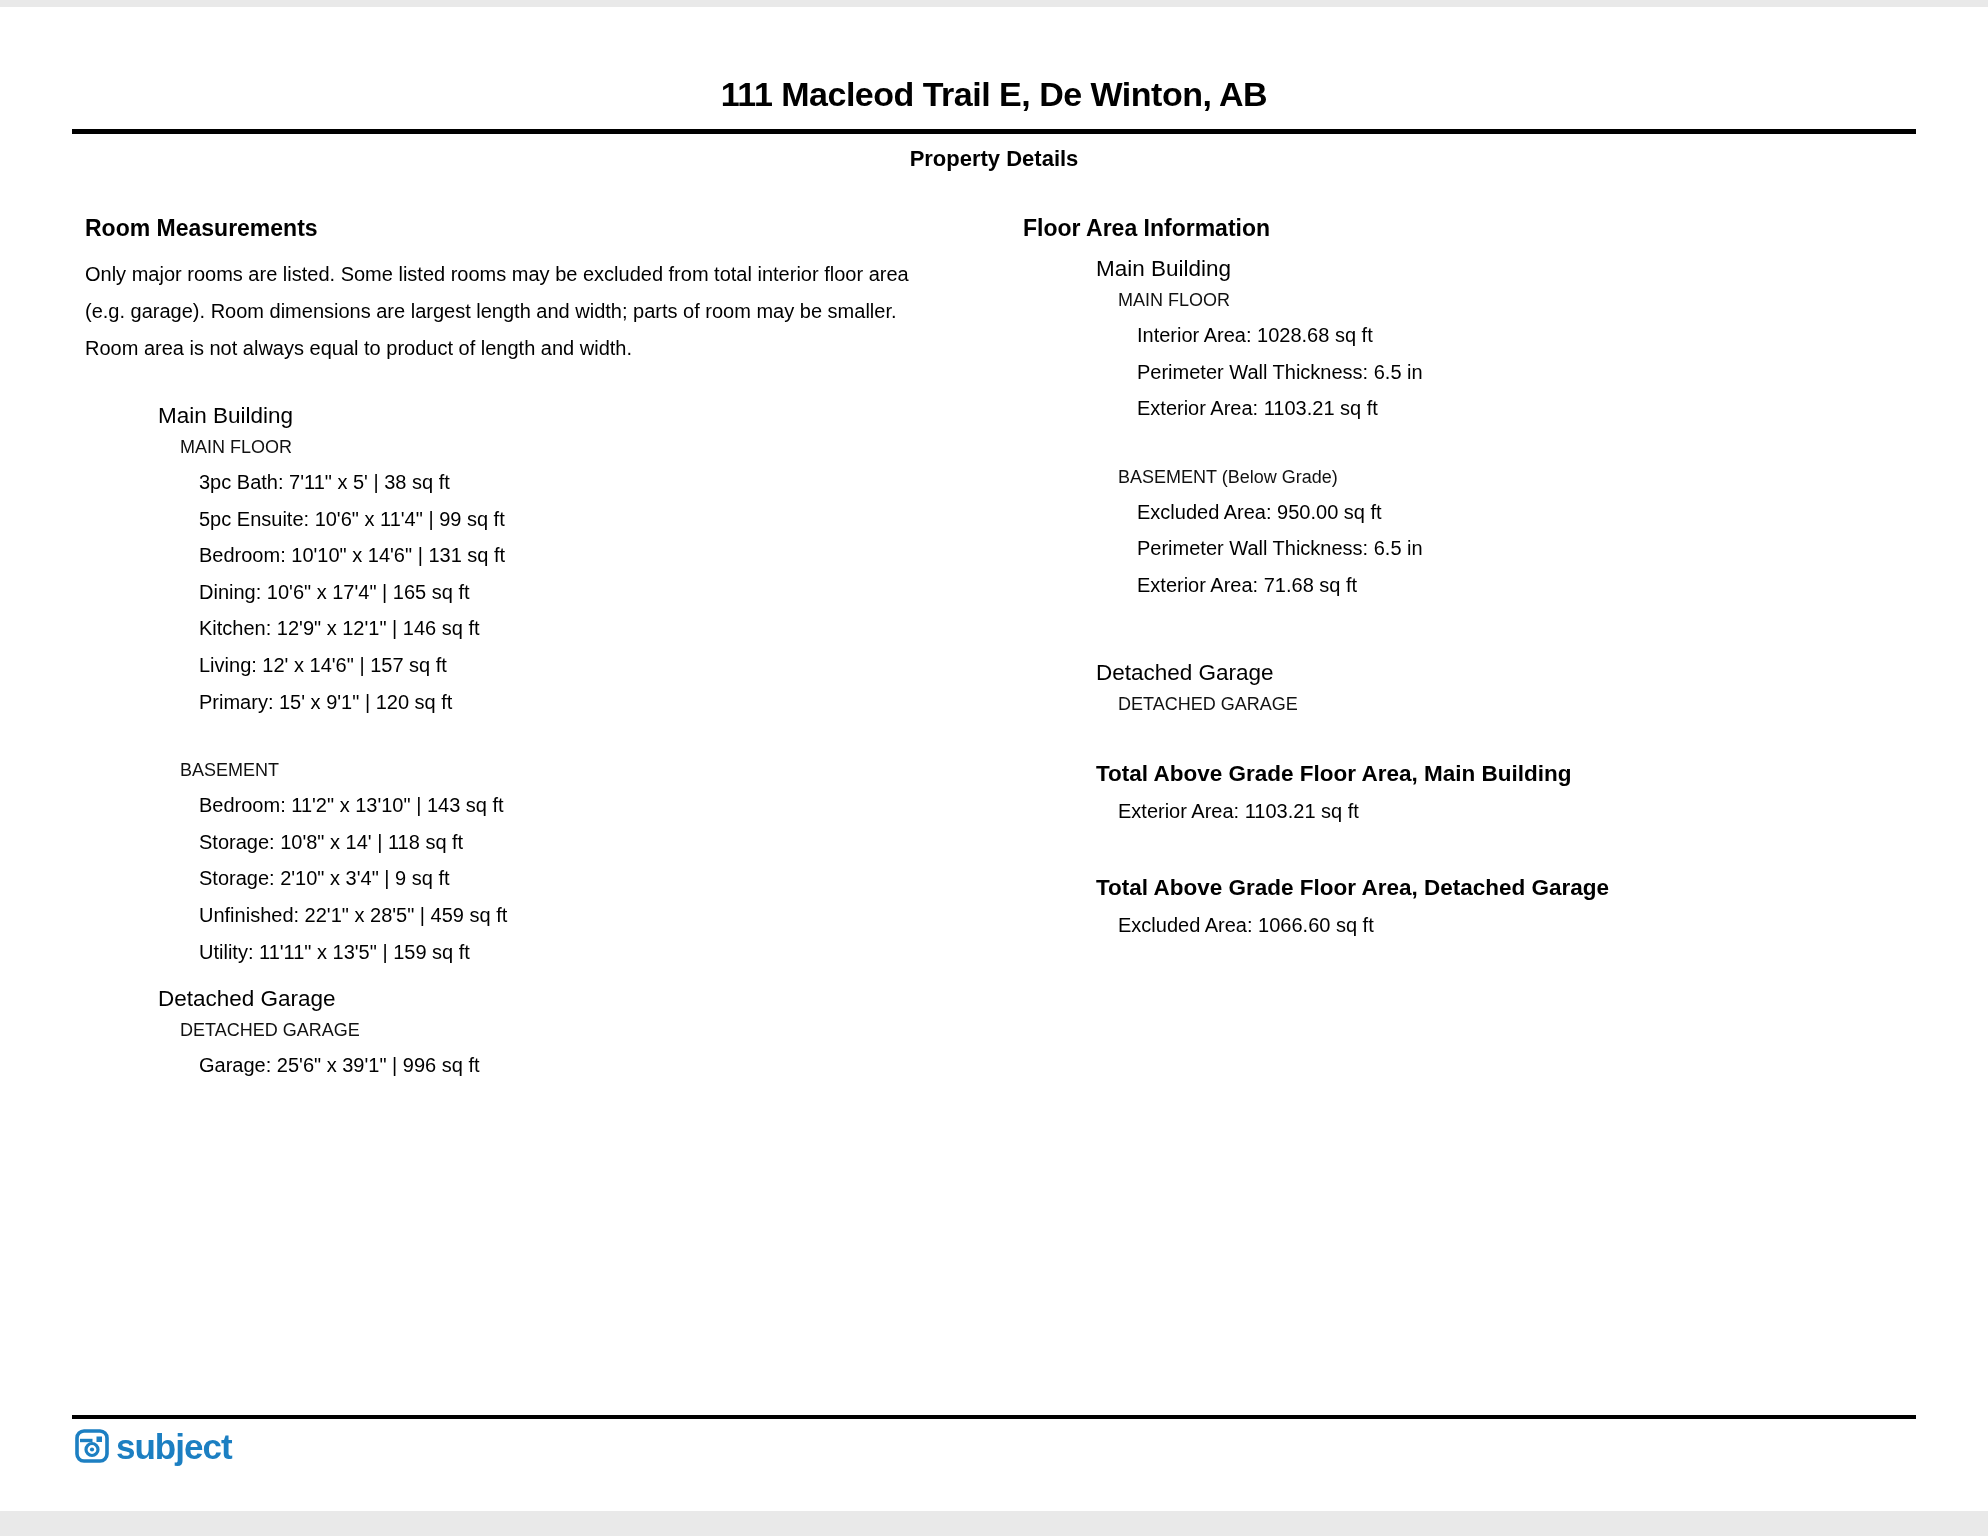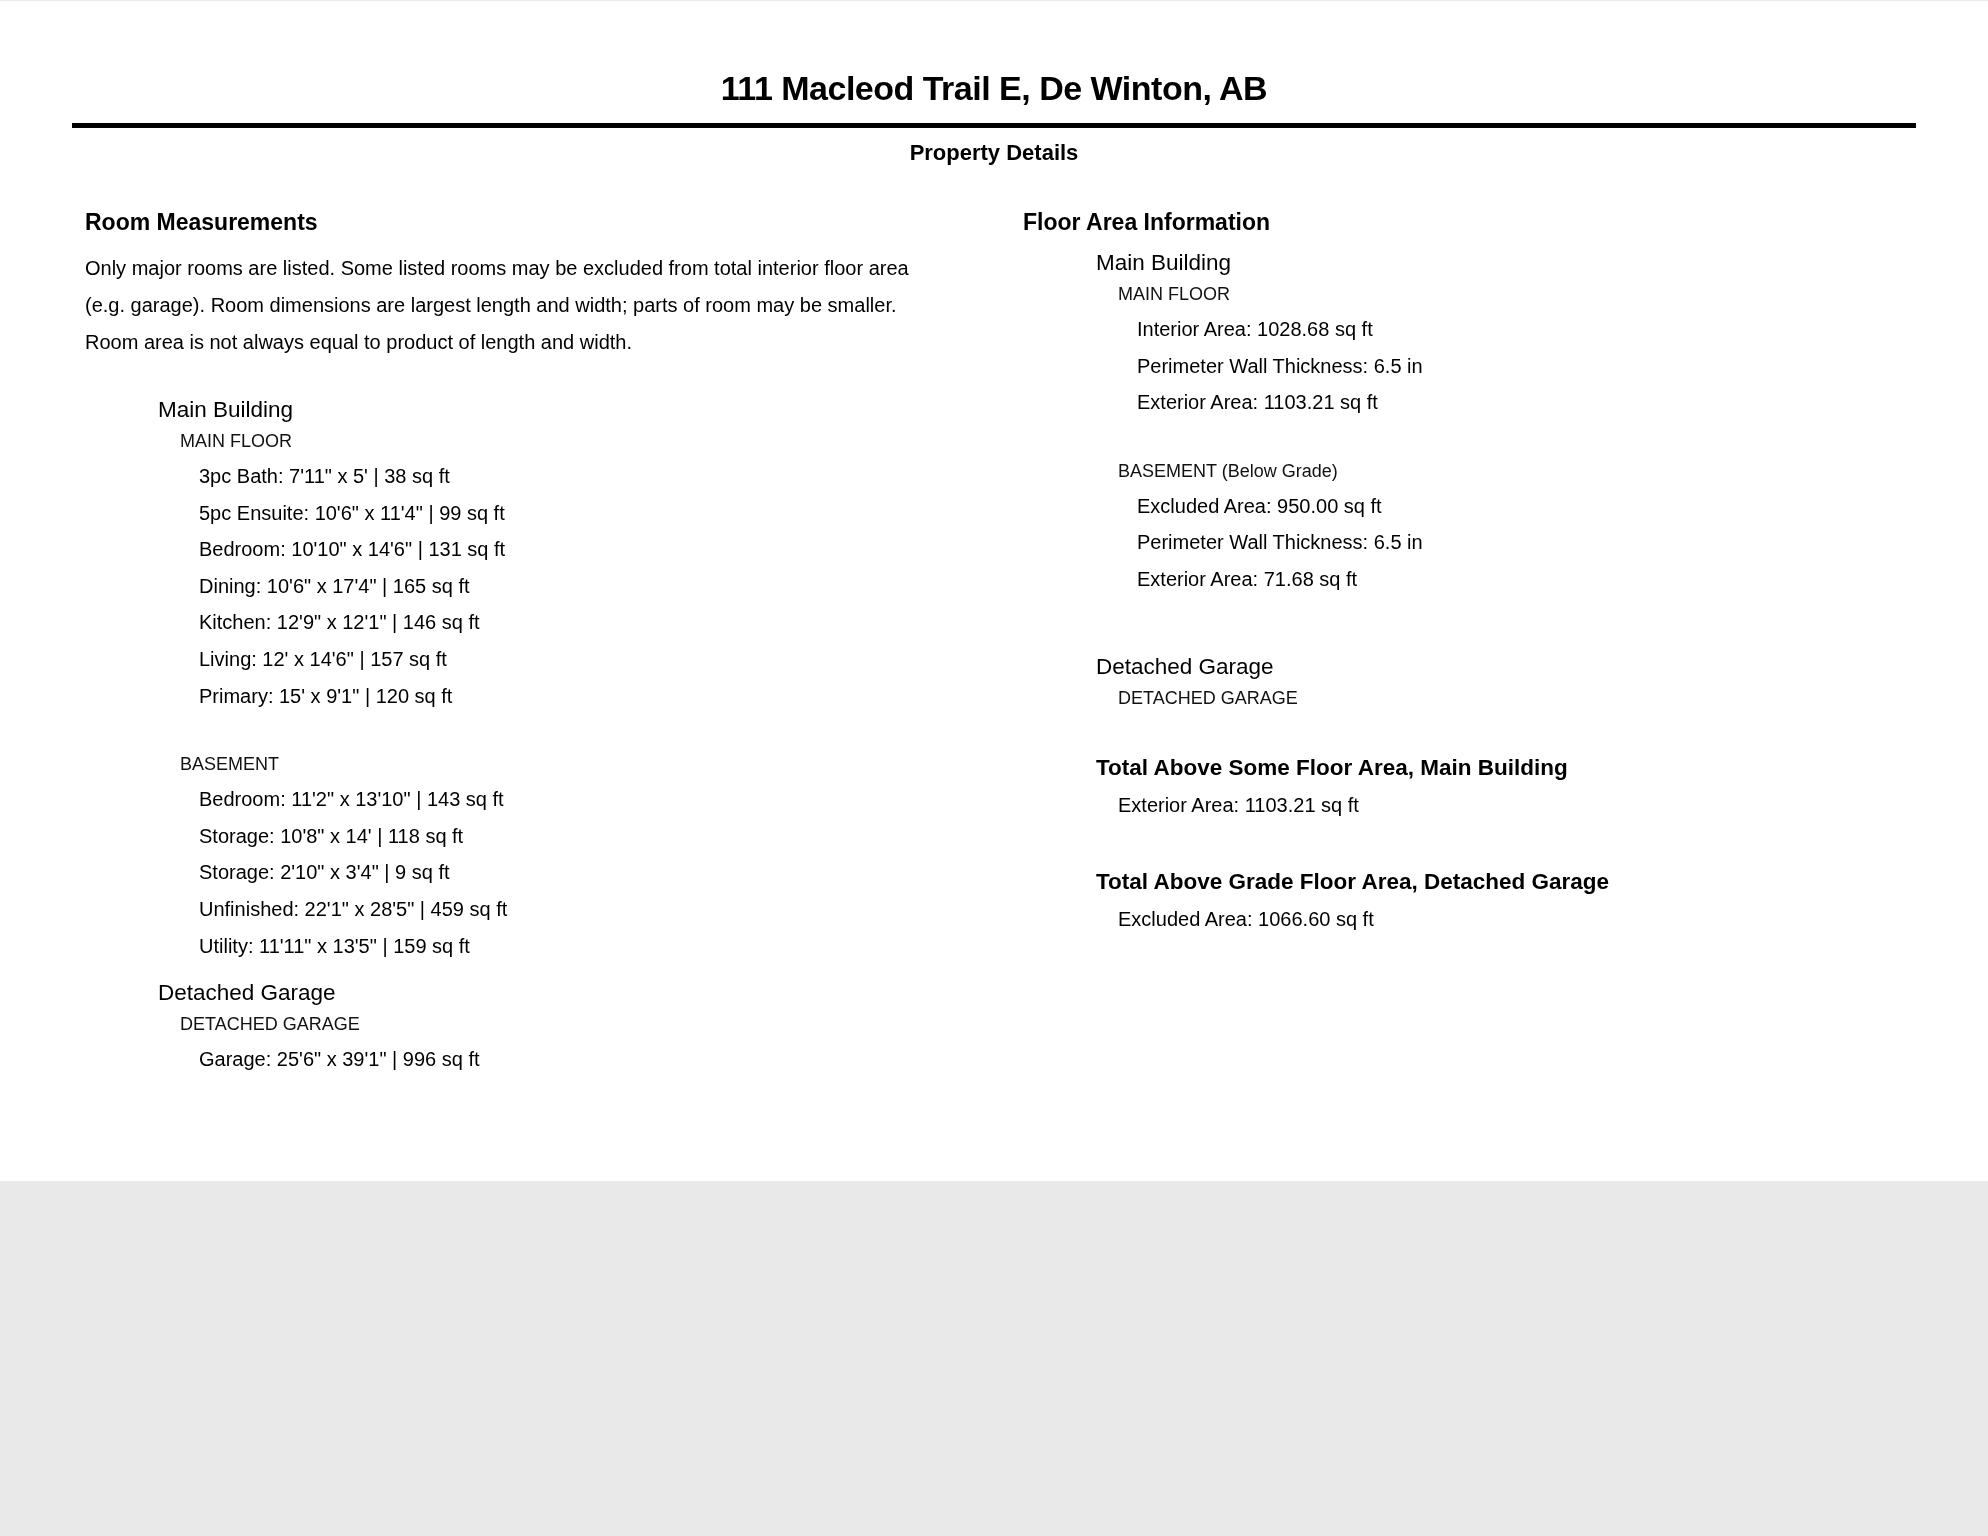--- a/index.html
+++ b/index.html
@@ -1,18 +1,18 @@
 <!DOCTYPE html>
 <html><head>
 <meta charset="utf-8">
 <style>
   * { margin:0; padding:0; box-sizing:border-box; }
   html,body { background:#e9e9e9; }
   body { font-family:"Liberation Sans", sans-serif; color:#000; }
-  .page { position:relative; width:1988px; height:1180px; background:#ffffff; margin:1px auto; overflow:hidden; }
+  .page { position:relative; width:1988px; height:1504px; background:#ffffff; margin:7px auto; overflow:hidden; }
 
   .title { position:absolute; top:68px; left:0; right:0; text-align:center; font-size:34px; font-weight:bold; letter-spacing:-0.5px; }
   .header-rule { position:absolute; top:122px; left:72px; right:72px; height:5px; background:#000; }
   .subtitle { position:absolute; top:139px; left:0; right:0; text-align:center; font-size:22px; font-weight:bold; }
 
   .col { position:absolute; top:208px; }
   .col-left  { left:85px;  width:885px; }
   .col-right { left:1023px; width:905px; }
 
   .section-heading { font-size:23px; font-weight:bold; margin:0 0 14px 0; }
@@ -114,21 +114,21 @@
         </div>
         <div class="building">
           <h4 class="building-name">Detached Garage</h4>
           <div class="floor">
             <div class="floor-name">DETACHED GARAGE</div>
           </div>
         </div>
       </div>
     <div class="totals" id="fa-totals">
         <div class="total">
-          <h4 class="total-heading">Total Above Some Floor Area, Main Building</h4>
+          <h4 class="total-heading">Total Above Grade Floor Area, Main Building</h4>
           <div class="total-value">Exterior Area: 1103.21 sq ft</div>
         </div>
         <div class="total">
           <h4 class="total-heading">Total Above Grade Floor Area, Detached Garage</h4>
           <div class="total-value">Excluded Area: 1066.60 sq ft</div>
         </div>
       </div>
   </section>
 
   <div class="footer-rule"></div>

